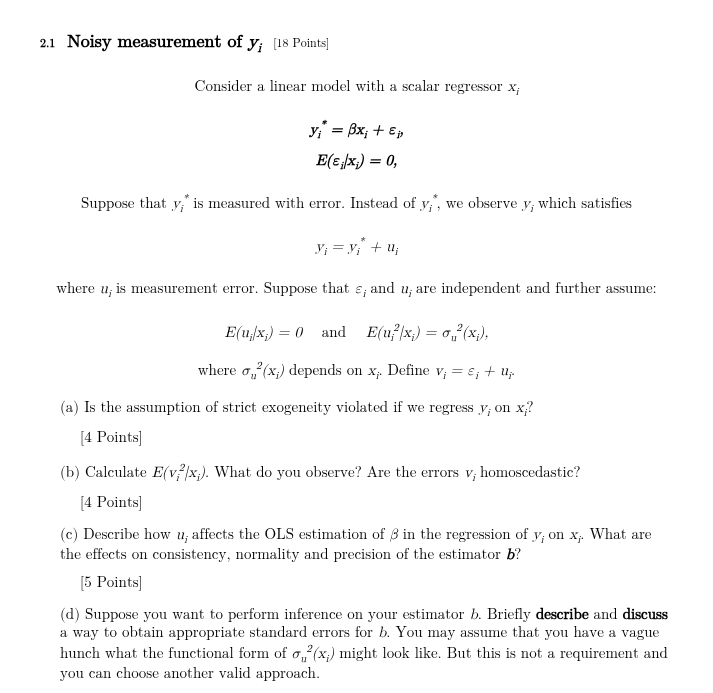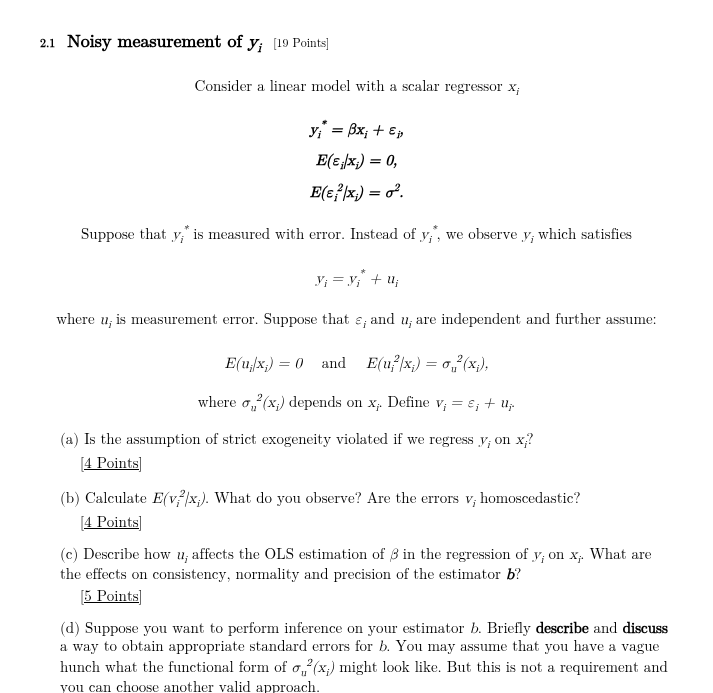--- a/index.html
+++ b/index.html
@@ -55,47 +55,45 @@
       margin-bottom: 14px;
       padding-left: 20px;
     }
     .subquestion-label {
       display: inline;
       font-style: normal;
     }
     .points {
       display: block;
       padding-left: 20px;
-      margin-top: 4px;
-      text-decoration: underline;
+      margin-top: 10px;
     }
     sup, sub {
       font-size: 0.72em;
     }
     .bold { font-weight: bold; }
   </style>
 </head>
 <body>
 
 <div class="section-header">
   <span class="section-number">2.1</span>
   <span class="section-title">
     Noisy measurement of <span class="math-inline">y<sub>i</sub></span>
   </span>
-  <span class="section-points">[19 Points]</span>
+  <span class="section-points">[18 Points]</span>
 </div>
 
 <div class="paragraph">
   Consider a linear model with a scalar regressor <span class="math-inline">x<sub>i</sub></span>
 </div>
 
 <div class="math-block">
   <span class="math-line"><span class="math-inline">y<sub>i</sub><sup>*</sup> = βx<sub>i</sub> + ε<sub>i</sub>,</span></span>
   <span class="math-line"><span class="math-inline">E(ε<sub>i</sub>|x<sub>i</sub>) = 0,</span></span>
-  <span class="math-line"><span class="math-inline">E(ε<sub>i</sub><sup>2</sup>|x<sub>i</sub>) = σ<sup>2</sup>.</span></span>
 </div>
 
 <div class="paragraph">
   Suppose that <span class="math-inline">y<sub>i</sub><sup>*</sup></span> is measured with error. Instead of <span class="math-inline">y<sub>i</sub><sup>*</sup></span>, we observe <span class="math-inline">y<sub>i</sub></span> which satisfies
 </div>
 
 <div class="math-block">
   <span class="math-inline">y<sub>i</sub> = y<sub>i</sub><sup>*</sup> + u<sub>i</sub></span>
 </div>
 

